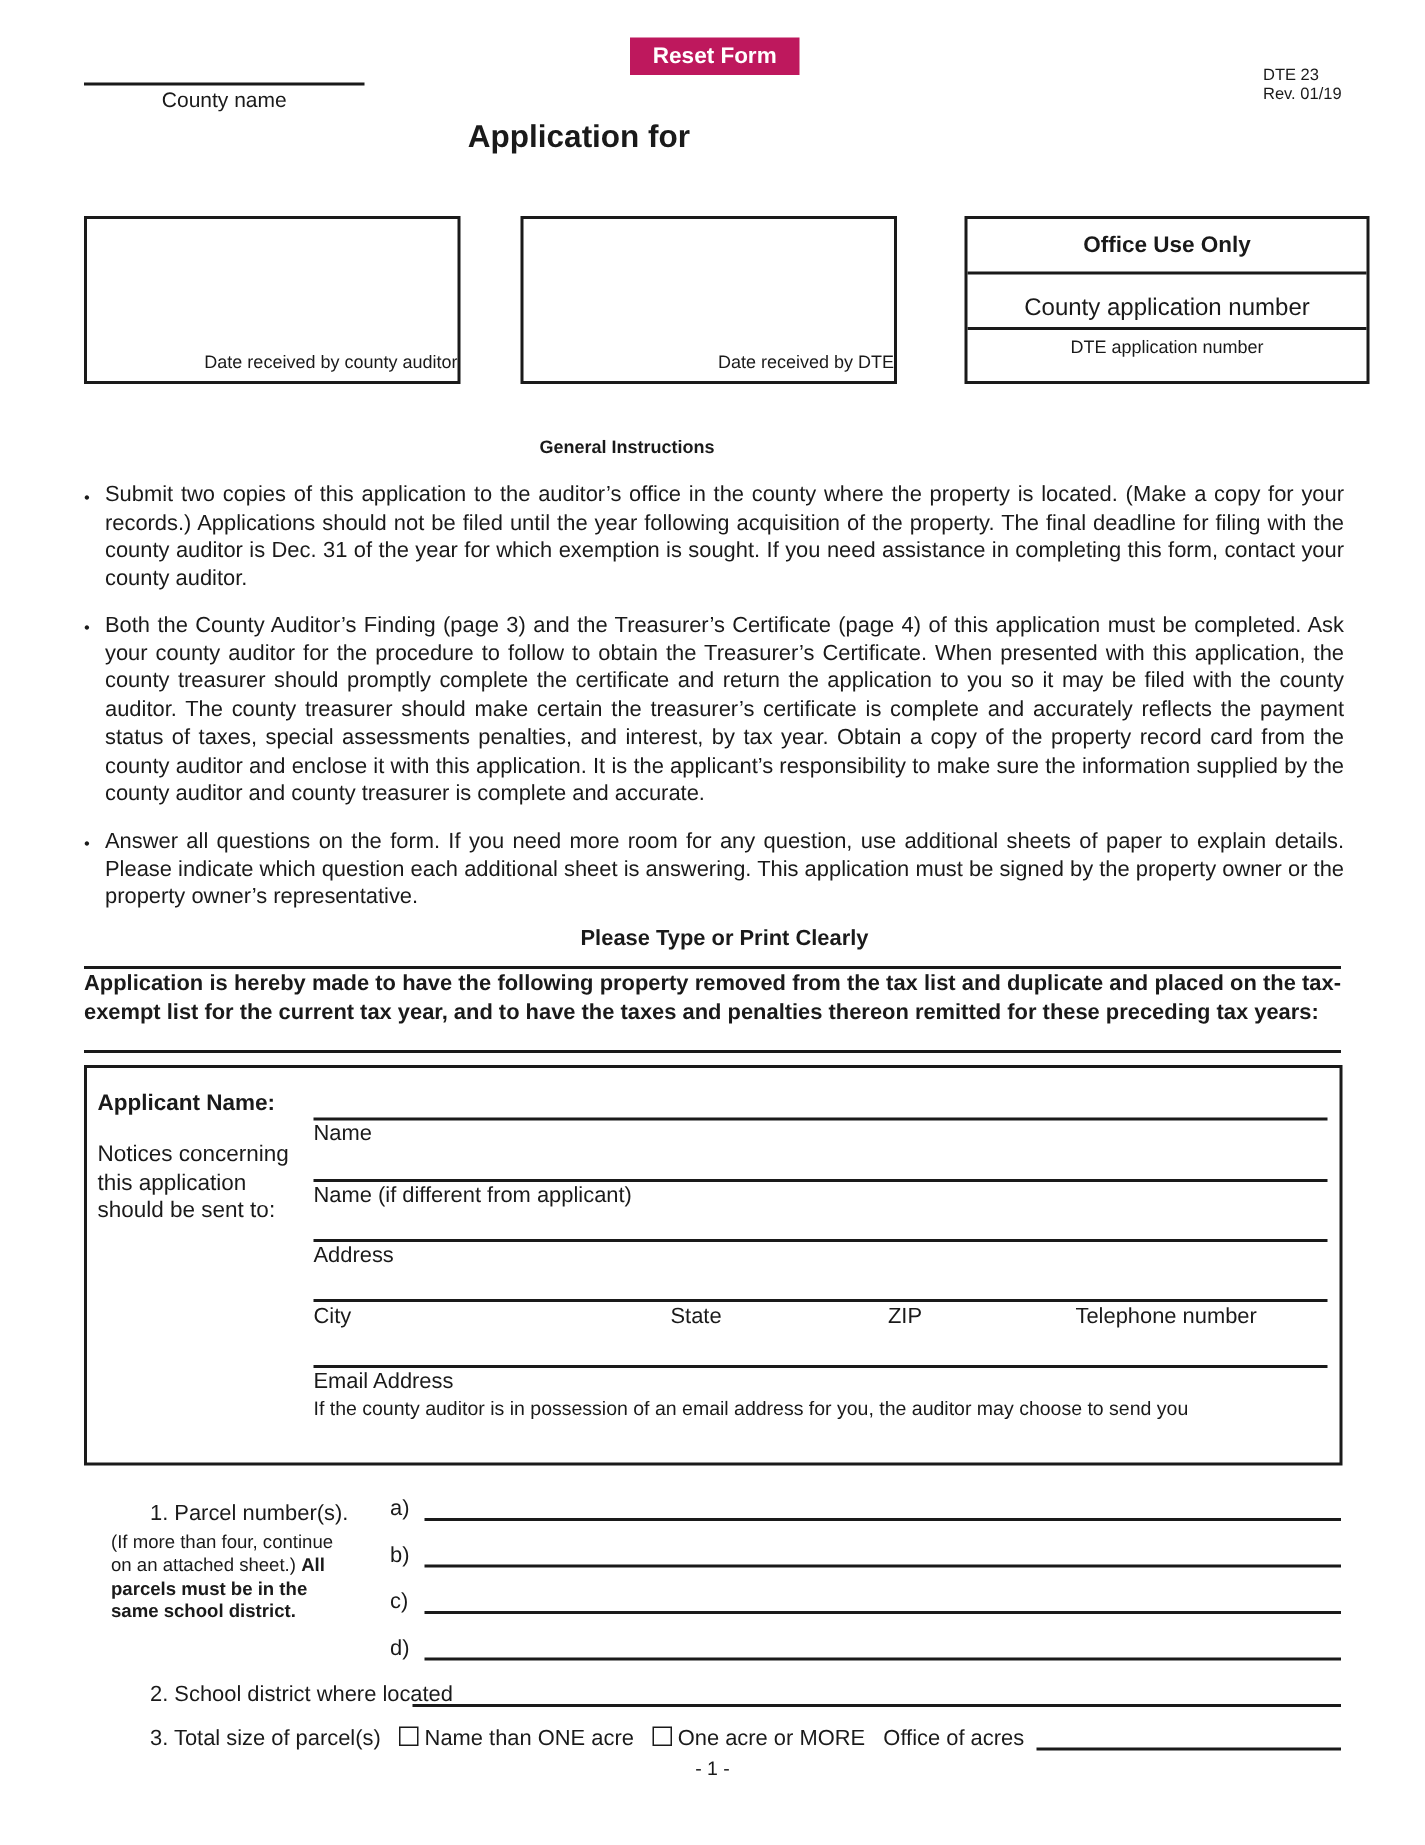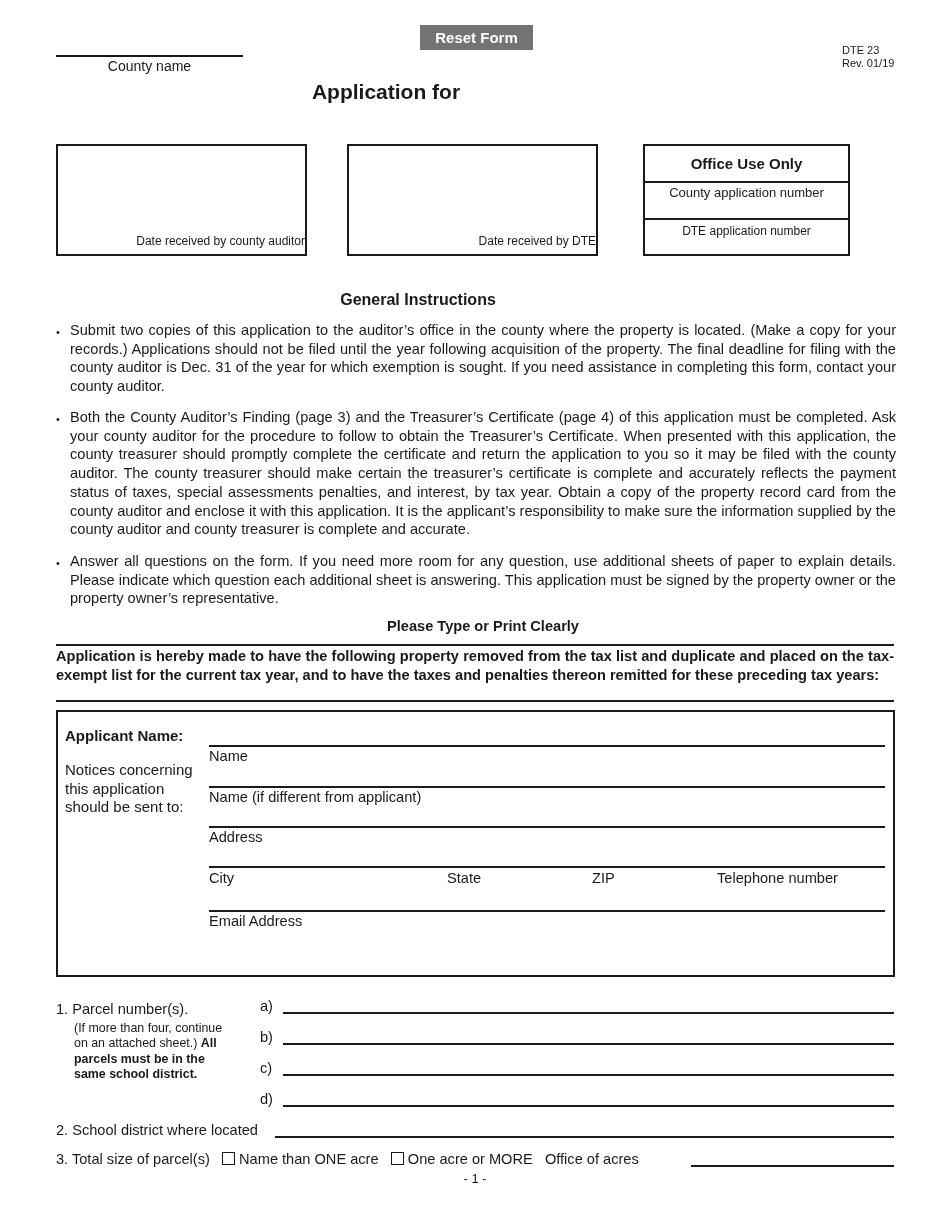--- a/index.html
+++ b/index.html
@@ -3,55 +3,55 @@
 <meta charset="utf-8">
 <style>
   * { box-sizing: border-box; margin: 0; padding: 0; }
   html, body { width: 950px; height: 1230px; background: #ffffff; }
   body { position: relative; font-family: "Liberation Sans", sans-serif; color: #1a1a1a; overflow: hidden; }
   .abs { position: absolute; }
 
   
   .county-line { left: 56px; top: 55px; width: 187px; border-top: 2px solid #1a1a1a; }
   .county-label { left: 56px; top: 58px; width: 187px; text-align: center; font-size: 14px; }
-  .reset-btn { left: 420px; top: 25px; width: 113px; height: 25px; background: #737373; color: #fff;
+  .reset-btn { left: 420px; top: 25px; width: 113px; height: 25px; background: #be185d; color: #fff;
     font-weight: bold; font-size: 15px; text-align: center; line-height: 25px; border: none; cursor: pointer;
     font-family: "Liberation Sans", sans-serif; }
   .form-id { left: 842px; top: 44px; font-size: 11px; line-height: 13px; }
   .title { left: 0; width: 772px; top: 79px; text-align: center; font-weight: bold; font-size: 21px; line-height: 26px; }
 
   
   .datebox { top: 144px; width: 251px; height: 112px; border: 2px solid #1a1a1a; }
   .datebox .lbl { position: absolute; bottom: 6px; left: 0; width: 100%; text-align: right; font-size: 12px; }
-  .office { left: 643px; top: 144px; width: 207px; height: 112px; border: 2px solid #1a1a1a; }
+  .office { left: 643px; top: 144px; width: 270px; height: 112px; border: 2px solid #1a1a1a; }
   .office .row { border-bottom: 2px solid #1a1a1a; text-align: center; }
   .office .head { height: 37px; line-height: 35px; font-weight: bold; font-size: 15px; }
-  .office .r1 { height: 37px; font-size: 13px; padding-top: 2px; }
+  .office .r1 { height: 37px; font-size: 16px; padding-top: 14px; }
   .office .r2 { height: 34px; font-size: 12px; padding-top: 4px; border-bottom: none; }
 
-  .section-title { left: 0; width: 836px; top: 291px; text-align: center; font-weight: bold; font-size: 16px; }
+  .section-title { left: 0; width: 836px; top: 291px; text-align: center; font-weight: bold; font-size: 12px; }
 
   .bullet { left: 56px; width: 840px; font-size: 14.6px; line-height: 18.7px; text-align: justify; }
   .bullet .dot { position: absolute; left: 0; top: 0; font-size: 11px; }
   .bullet .txt { margin-left: 14px; display: block; }
 
   .ptpc { left: 0; width: 950px; top: 618px; text-align: center; font-weight: bold; font-size: 14.6px; padding-left: 16px; }
   .hr { left: 56px; width: 838px; border-top: 2px solid #1a1a1a; }
   .decl { left: 56px; width: 838px; top: 647px; font-weight: bold; font-size: 14.6px; line-height: 18.5px; text-align: justify; }
 
   
   .appbox { left: 56px; top: 710px; width: 839px; height: 267px; border: 2px solid #1a1a1a; }
   .app-title { left: 65px; top: 727px; font-weight: bold; font-size: 15px; }
   .app-notice { left: 65px; top: 761px; font-size: 15px; line-height: 18.5px; width: 145px; }
   .fline { left: 209px; width: 676px; border-top: 2px solid #1a1a1a; }
   .flabel { font-size: 14.6px; }
   .email-note { left: 209px; top: 930px; font-size: 13px; line-height: 18.5px; }
 
   
-  .q { font-size: 14.6px; }
+  .q { font-size: 14.6px; margin-left: 44px; }
   .qsmall { left: 74px; top: 1021px; width: 150px; font-size: 12.4px; line-height: 15.3px; }
   .qsmall b { font-weight: bold; }
   .parcel-lbl { left: 260px; font-size: 14.6px; }
   .pline { left: 283px; width: 611px; border-top: 2px solid #1a1a1a; }
   .chk { display: inline-block; width: 13px; height: 13px; border: 1px solid #1a1a1a; vertical-align: -1px; background: #fff; cursor: pointer; }
   .pageno { left: 0; width: 950px; top: 1171px; text-align: center; font-size: 13px; }
 </style>
 </head>
 <body>
 
@@ -116,20 +116,21 @@
 
 <div class="abs fline" style="top:866px;"></div>
 <div class="abs flabel" style="left:209px;top:870px;">City</div>
 <div class="abs flabel" style="left:447px;top:870px;">State</div>
 <div class="abs flabel" style="left:592px;top:870px;">ZIP</div>
 <div class="abs flabel" style="left:717px;top:870px;">Telephone number</div>
 
 <div class="abs fline" style="top:910px;"></div>
 <div class="abs flabel" style="left:209px;top:913px;">Email Address</div>
 <div class="abs email-note">
+  <div>If the county auditor is in possession of an email address for you, the auditor may choose to send you</div>
 </div>
 
 <div class="abs q" style="left:56px;top:1001px;">1. Parcel number(s).</div>
 <div class="abs qsmall"><span>(If more than four, continue on an attached sheet.) </span><b>All parcels must be in the same school district.</b></div>
 
 <div class="abs parcel-lbl" style="top:998px;">a)</div>
 <div class="abs pline" style="top:1012px;"></div>
 <div class="abs parcel-lbl" style="top:1029px;">b)</div>
 <div class="abs pline" style="top:1043px;"></div>
 <div class="abs parcel-lbl" style="top:1060px;">c)</div>

